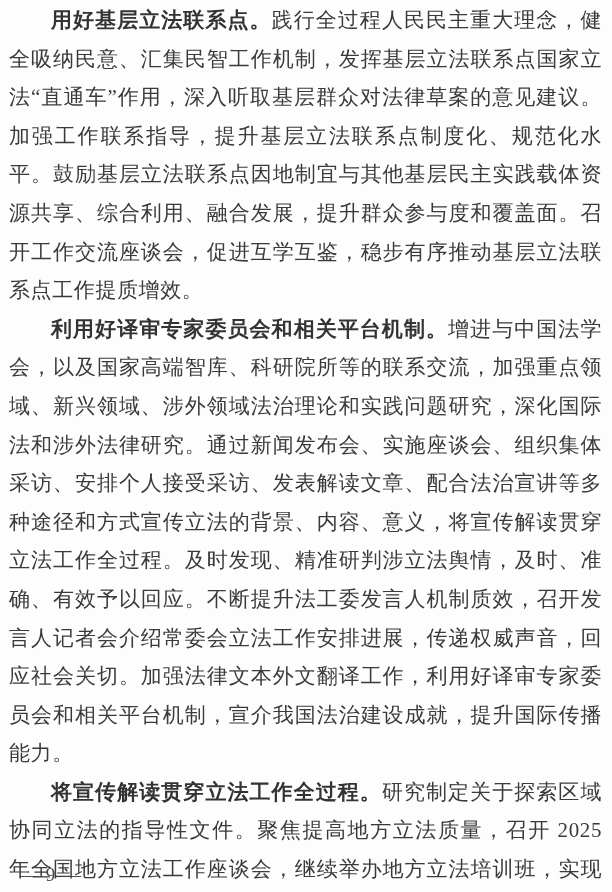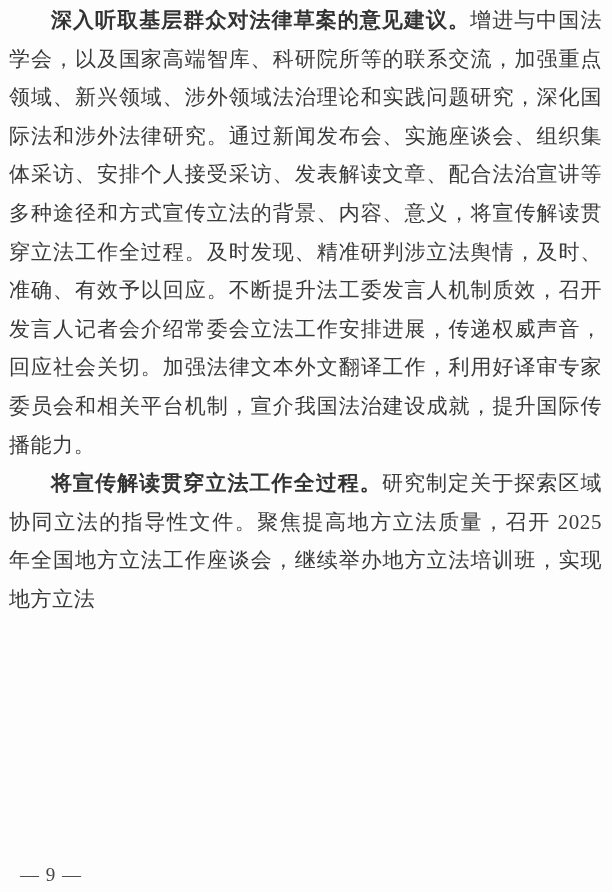--- a/index.html
+++ b/index.html
@@ -47,20 +47,23 @@
     color: #444444;
     font-family: "Liberation Serif", "DejaVu Serif", serif;
   }
 </style>
 </head>
 <body>
 
 <div class="page">
   <div class="content">
     <p class="paragraph">
-      <span class="paragraph-lead">深入听取基层群众对法律草案的意见建议。</span><span class="paragraph-body">增进与中国法学会，以及国家高端智库、科研院所等的联系交流，加强重点领域、新兴领域、涉外领域法治理论和实践问题研究，深化国际法和涉外法律研究。通过新闻发布会、实施座谈会、组织集体采访、安排个人接受采访、发表解读文章、配合法治宣讲等多种途径和方式宣传立法的背景、内容、意义，将宣传解读贯穿立法工作全过程。及时发现、精准研判涉立法舆情，及时、准确、有效予以回应。不断提升法工委发言人机制质效，召开发言人记者会介绍常委会立法工作安排进展，传递权威声音，回应社会关切。加强法律文本外文翻译工作，利用好译审专家委员会和相关平台机制，宣介我国法治建设成就，提升国际传播能力。</span>
+      <span class="paragraph-lead">用好基层立法联系点。</span><span class="paragraph-body">践行全过程人民民主重大理念，健全吸纳民意、汇集民智工作机制，发挥基层立法联系点国家立法“直通车”作用，深入听取基层群众对法律草案的意见建议。加强工作联系指导，提升基层立法联系点制度化、规范化水平。鼓励基层立法联系点因地制宜与其他基层民主实践载体资源共享、综合利用、融合发展，提升群众参与度和覆盖面。召开工作交流座谈会，促进互学互鉴，稳步有序推动基层立法联系点工作提质增效。</span>
+    </p>
+    <p class="paragraph">
+      <span class="paragraph-lead">利用好译审专家委员会和相关平台机制。</span><span class="paragraph-body">增进与中国法学会，以及国家高端智库、科研院所等的联系交流，加强重点领域、新兴领域、涉外领域法治理论和实践问题研究，深化国际法和涉外法律研究。通过新闻发布会、实施座谈会、组织集体采访、安排个人接受采访、发表解读文章、配合法治宣讲等多种途径和方式宣传立法的背景、内容、意义，将宣传解读贯穿立法工作全过程。及时发现、精准研判涉立法舆情，及时、准确、有效予以回应。不断提升法工委发言人机制质效，召开发言人记者会介绍常委会立法工作安排进展，传递权威声音，回应社会关切。加强法律文本外文翻译工作，利用好译审专家委员会和相关平台机制，宣介我国法治建设成就，提升国际传播能力。</span>
     </p>
     <p class="paragraph">
       <span class="paragraph-lead">将宣传解读贯穿立法工作全过程。</span><span class="paragraph-body">研究制定关于探索区域协同立法的指导性文件。聚焦提高地方立法质量，召开 2025 年全国地方立法工作座谈会，继续举办地方立法培训班，实现地方立法</span>
     </p>
   </div>
   <div class="page-number">— 9 —</div>
 </div>
 
 </body></html>

